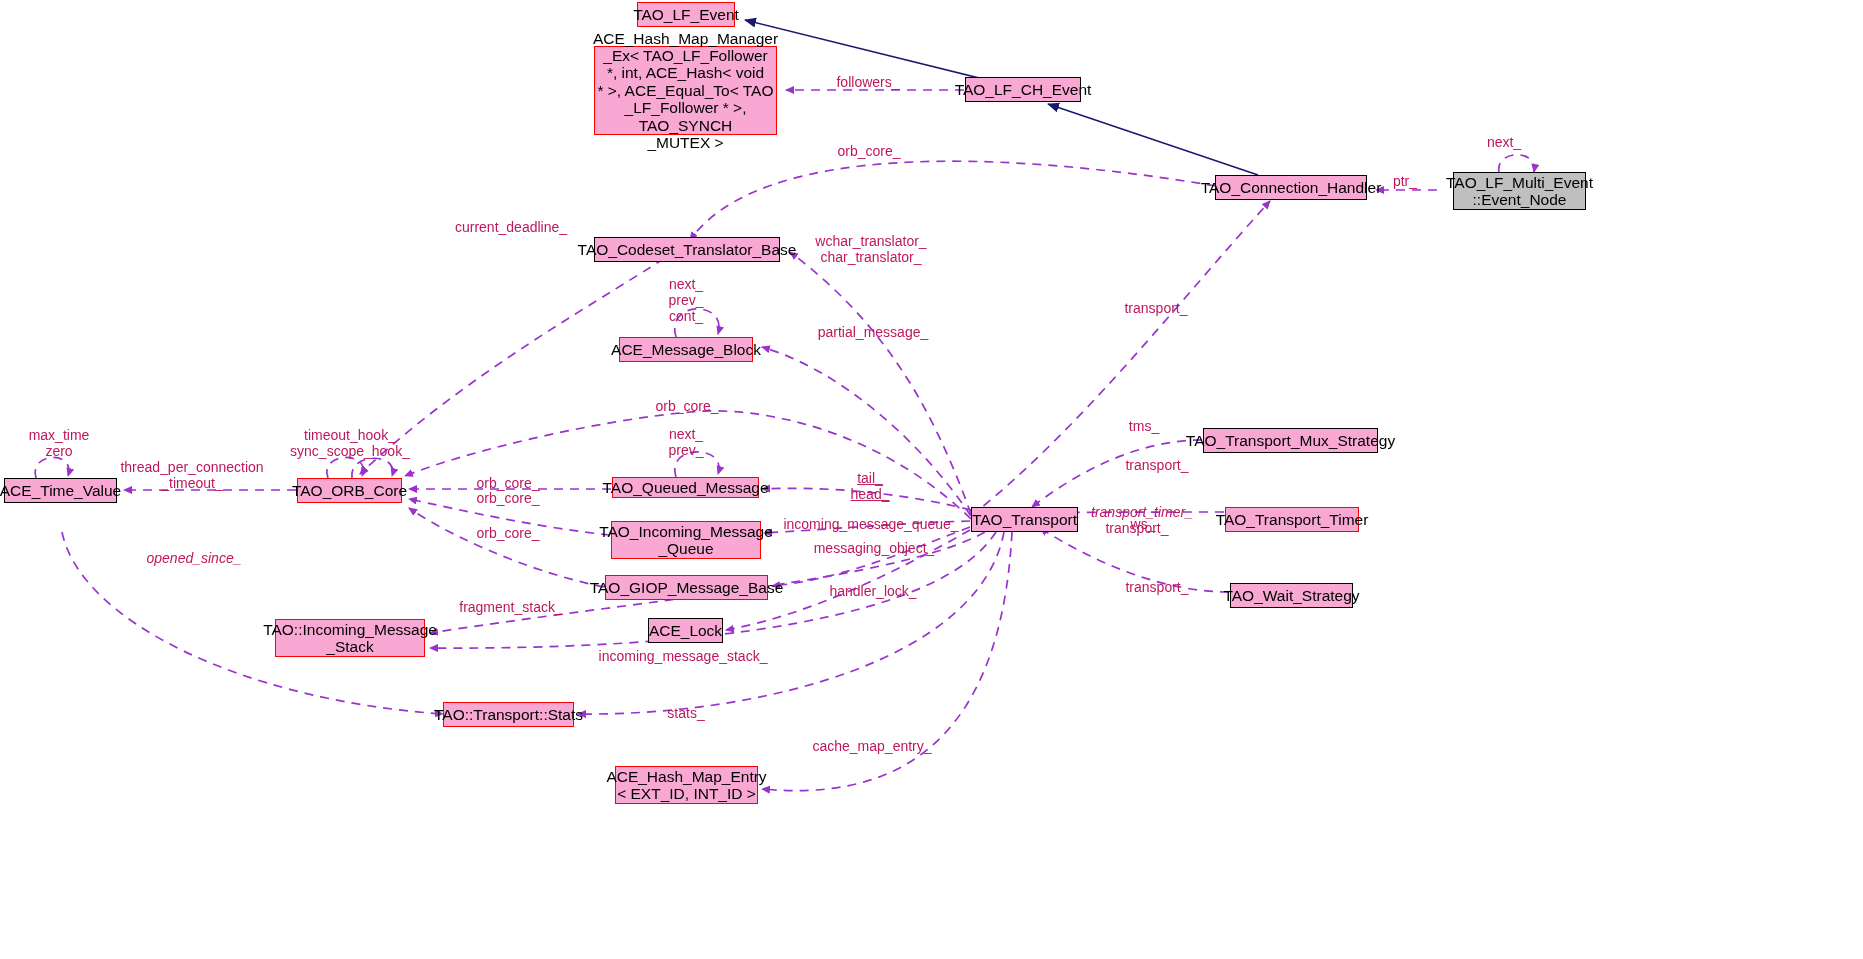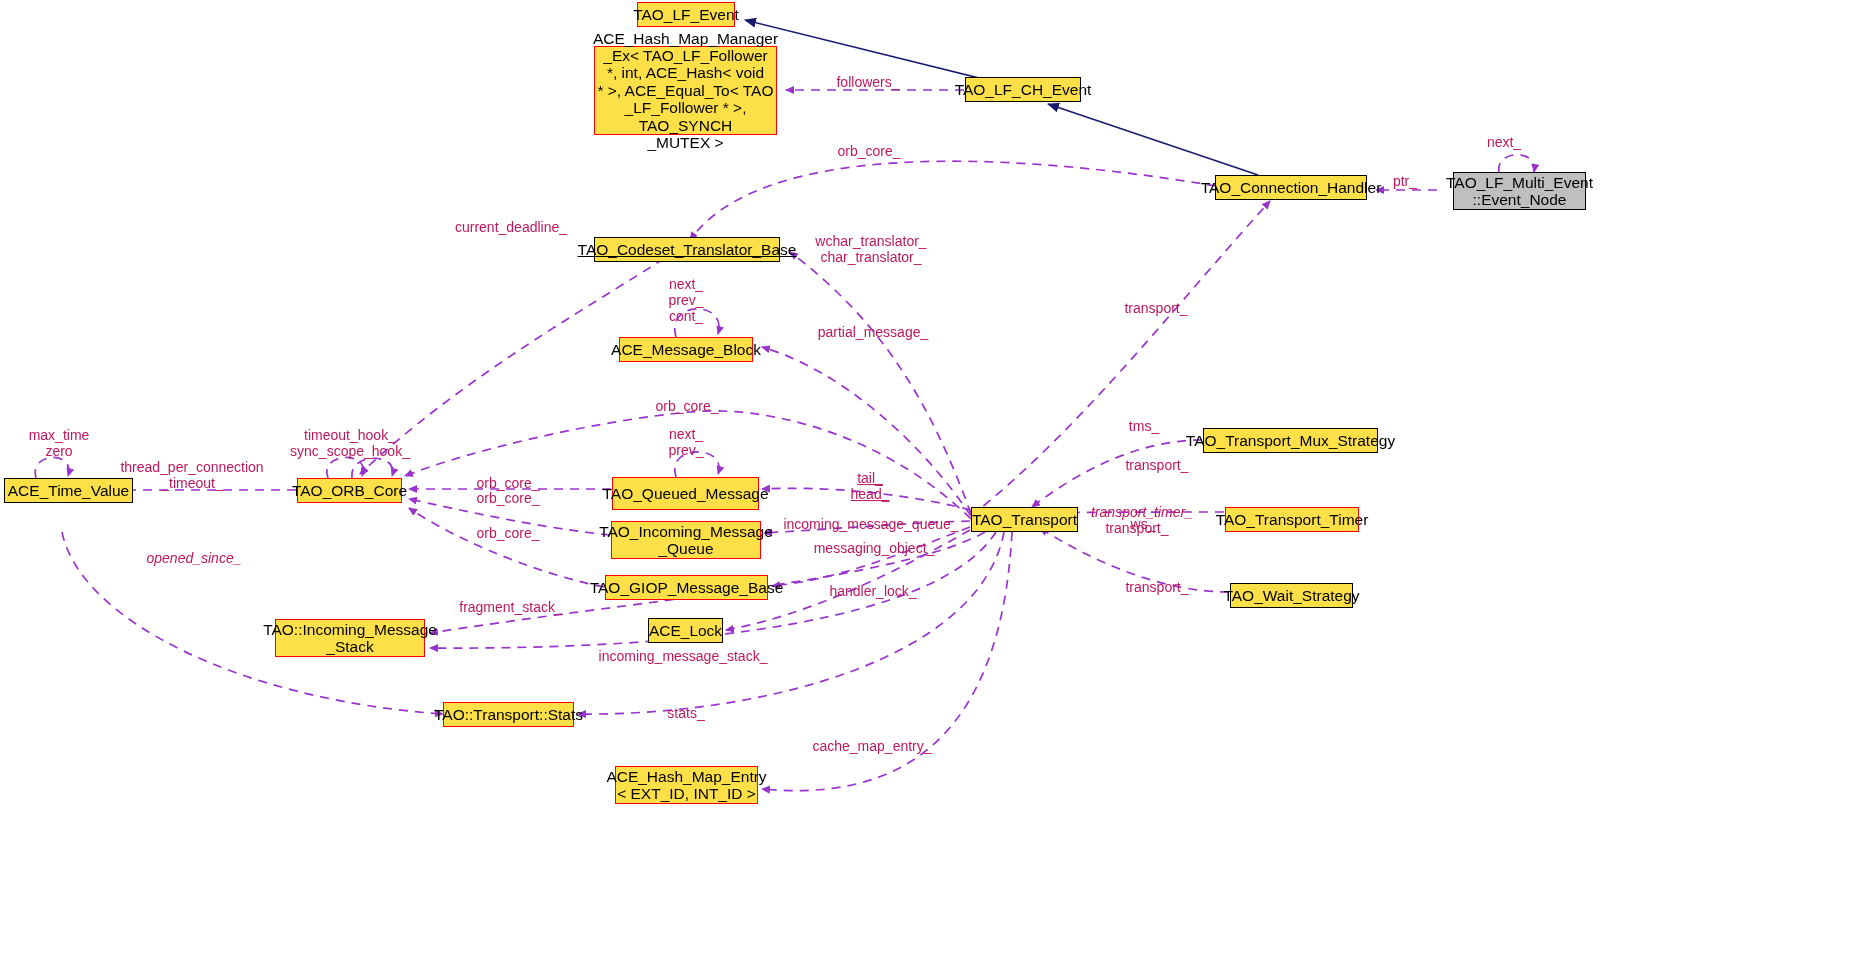--- a/index.html
+++ b/index.html
@@ -28,21 +28,21 @@
   .node {
     position: absolute;
     box-sizing: border-box;
     display: flex;
     align-items: center;
     justify-content: center;
     text-align: center;
     font-size: 15.5px;
     line-height: 1.12;
     color: #000000;
-    background: #fde047;
+    background: #f9a8d4;
     border: 1.3px solid #000000;
     white-space: pre-line;
     padding: 2px 6px;
   }
   .node.red {
     border-color: #ff0000;
   }
   .node.highlight {
     background: #bfbfbf;
     border: 1.5px solid #000000;
@@ -128,25 +128,25 @@
       <div class="node red" style="left: 594px; top: 46px; width: 183px; height: 89px;">ACE_Hash_Map_Manager
 _Ex&lt; TAO_LF_Follower
  *, int, ACE_Hash&lt; void
  * &gt;, ACE_Equal_To&lt; TAO
 _LF_Follower * &gt;, TAO_SYNCH
 _MUTEX &gt;</div>
       <div class="node" style="left: 965px; top: 77px; width: 116px; height: 25px;">TAO_LF_CH_Event</div>
       <div class="node" style="left: 1215px; top: 175px; width: 152px; height: 25px;">TAO_Connection_Handler</div>
       <div class="node highlight" style="left: 1437px; top: 172px; width: 133px; height: 38px; margin-left: 16px;">TAO_LF_Multi_Event
 ::Event_Node</div>
-      <div class="node" style="left: 594px; top: 237px; width: 186px; height: 25px; text-decoration: underline;">TAO_Codeset_Translator_Base</div>
+      <div class="node" style="left: 594px; top: 237px; width: 186px; height: 25px;">TAO_Codeset_Translator_Base</div>
       <div class="node red" style="left: 619px; top: 337px; width: 134px; height: 25px;">ACE_Message_Block</div>
-      <div class="node" style="left: 4px; top: 478px; width: 129px; height: 25px;">ACE_Time_Value</div>
+      <div class="node" style="left: 4px; top: 478px; width: 113px; height: 25px;">ACE_Time_Value</div>
       <div class="node red" style="left: 297px; top: 478px; width: 105px; height: 25px;">TAO_ORB_Core</div>
-      <div class="node red" style="left: 612px; top: 477px; width: 147px; height: 33px;">TAO_Queued_Message</div>
+      <div class="node red" style="left: 612px; top: 477px; width: 147px; height: 21px;">TAO_Queued_Message</div>
       <div class="node red" style="left: 611px; top: 521px; width: 150px; height: 38px;">TAO_Incoming_Message
 _Queue</div>
       <div class="node red" style="left: 605px; top: 575px; width: 163px; height: 25px;">TAO_GIOP_Message_Base</div>
       <div class="node" style="left: 648px; top: 618px; width: 75px; height: 25px;">ACE_Lock</div>
       <div class="node red" style="left: 275px; top: 619px; width: 150px; height: 38px;">TAO::Incoming_Message
 _Stack</div>
       <div class="node red" style="left: 443px; top: 702px; width: 131px; height: 25px;">TAO::Transport::Stats</div>
       <div class="node red" style="left: 615px; top: 766px; width: 143px; height: 38px;">ACE_Hash_Map_Entry
 &lt; EXT_ID, INT_ID &gt;</div>
       <div class="node" style="left: 971px; top: 507px; width: 107px; height: 25px;">TAO_Transport</div>

